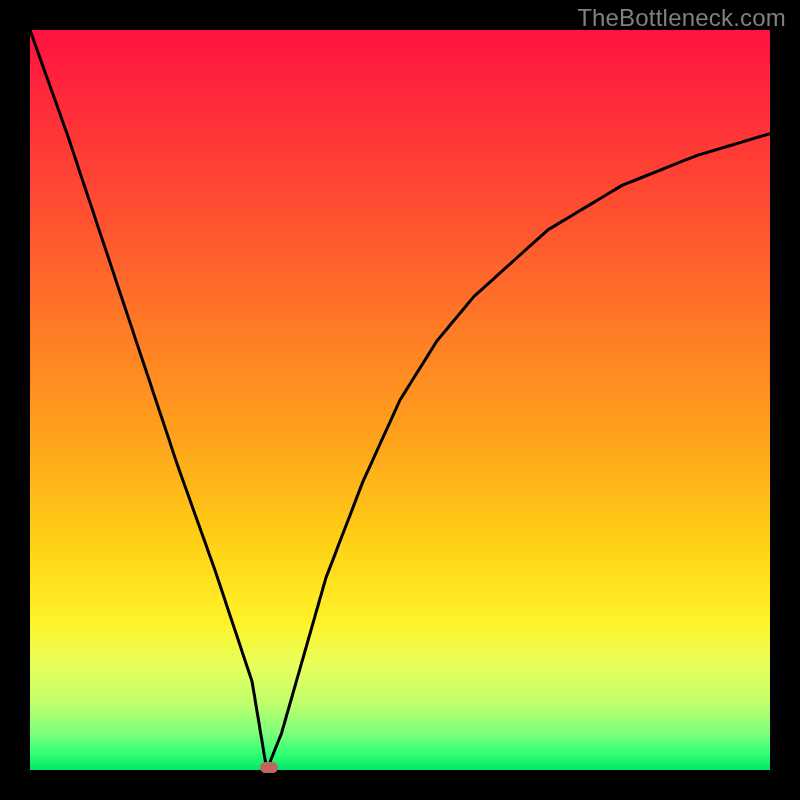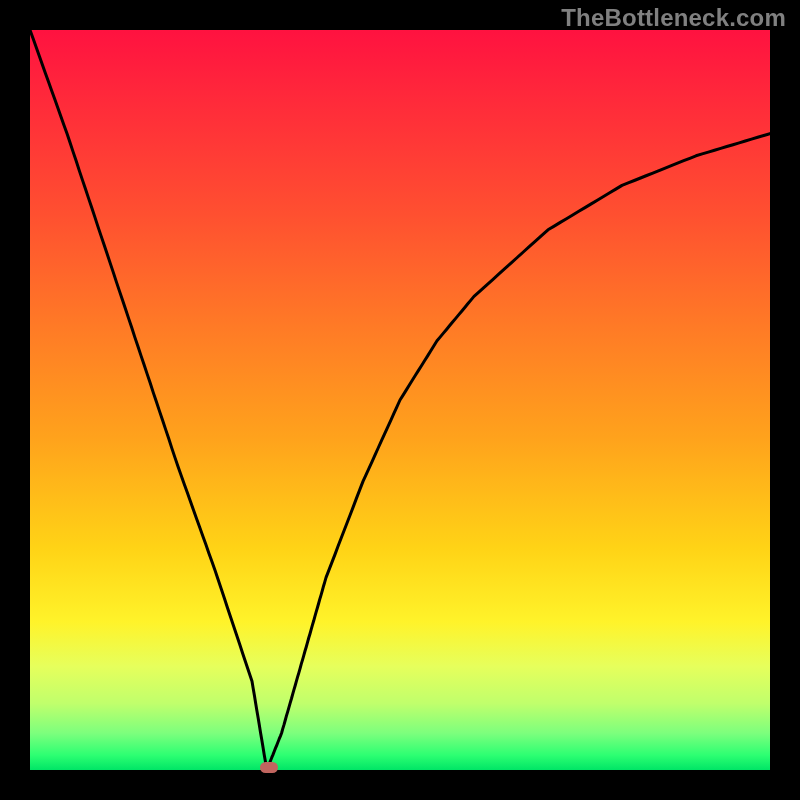--- a/index.html
+++ b/index.html
@@ -38,21 +38,21 @@
       #2dff72 98%,
       #00e566 100%
     );
   }
   .watermark {
     position: absolute;
     top: 4px;
     right: 14px;
     color: #808080;
     font-size: 24px;
-    font-weight: 700;
+    font-weight: 400;
     letter-spacing: 0.2px;
     z-index: 5;
   }
   svg.curve {
     position: absolute;
     inset: 0;
     width: 100%;
     height: 100%;
     z-index: 3;
   }

